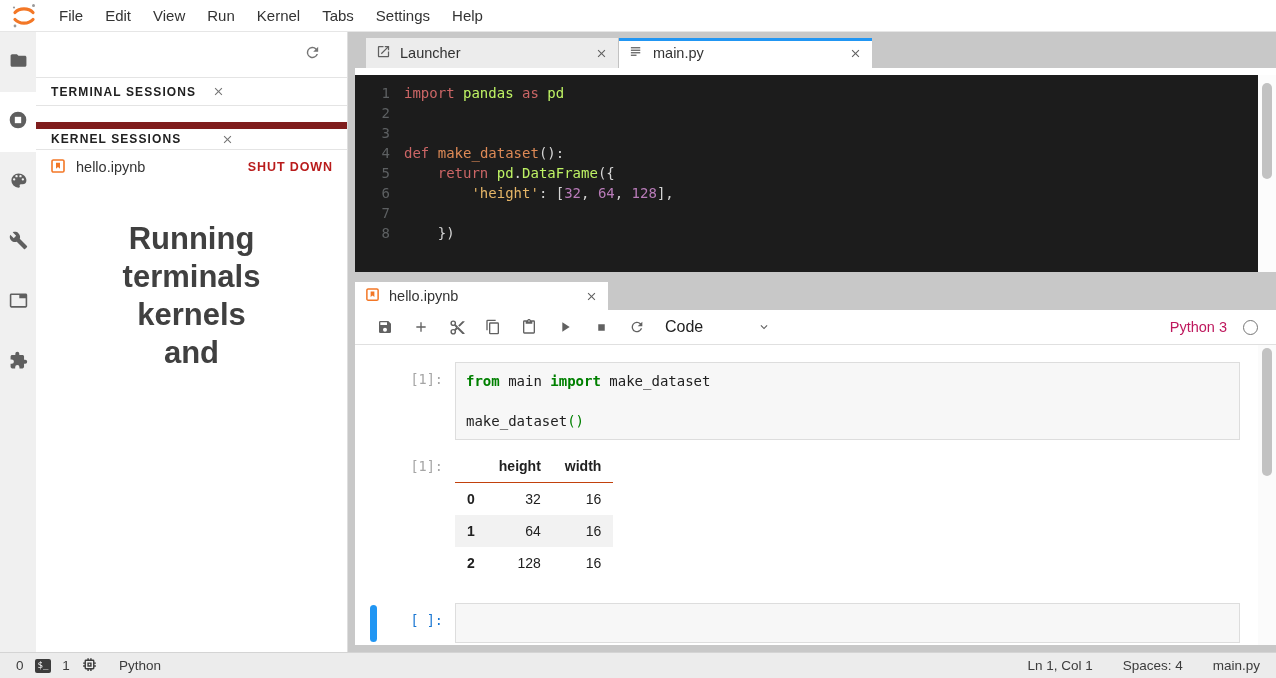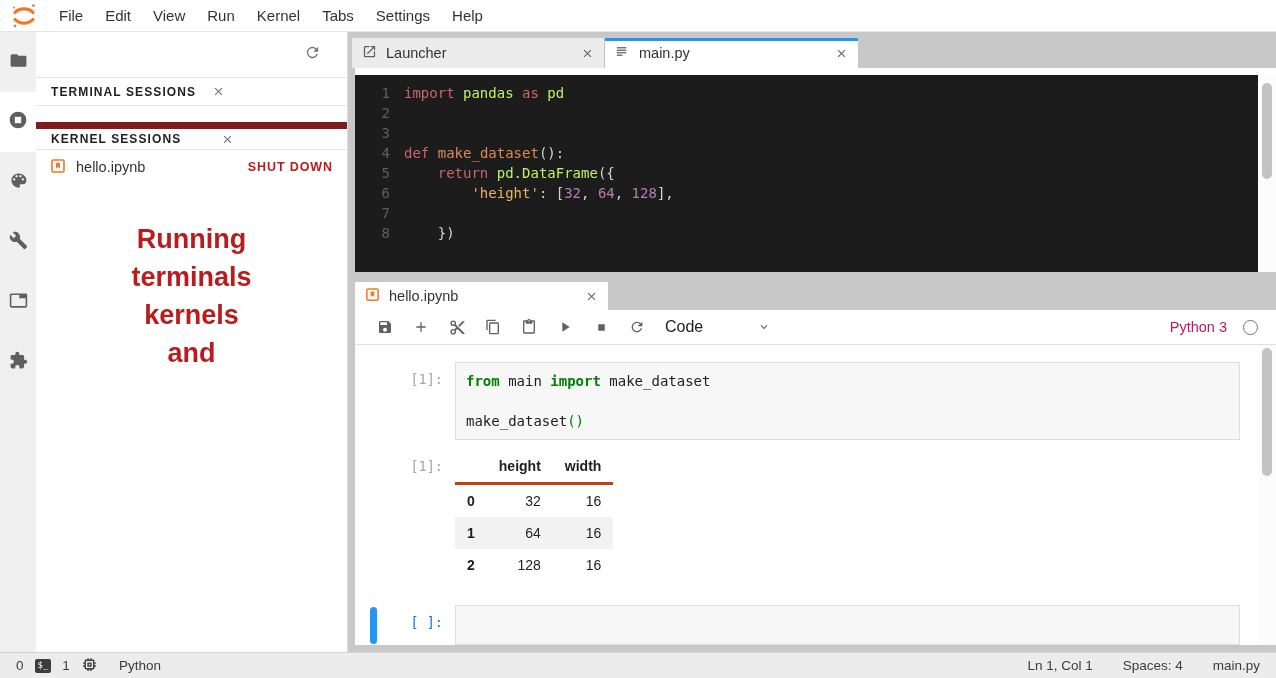--- a/index.html
+++ b/index.html
@@ -31,26 +31,26 @@
   .lp-header { height:28px; display:flex; align-items:center; padding:0 15px;
                border-bottom:1px solid #e4e4e4; }
   .lp-header .title { font-size:12px; font-weight:700; letter-spacing:1.1px; color:#212121;text-align:center; }
   .lp-spacer { height:16px; }
   .x-btn { margin-left:16px; display:flex; align-items:center; }
   .lp-item { height:34px; display:flex; align-items:center; padding:0 14px;
              font-size:14.5px; color:#333; }
   .lp-item .name { margin-left:10px; }
   .shutdown { margin-left:auto; font-size:12.5px; font-weight:700;
               letter-spacing:.9px; color:#b91c1c; }
-  .annotation { margin-top:36px; text-align:center; font-size:27px; font-weight:700;
-                color:#b91c1c; line-height:38px; }
+  .annotation { margin-top:36px; text-align:center; font-size:31px; font-weight:700;
+                color:#404040; line-height:38px; }
 
   
   .dock { flex:1; background:#c8c8c8; position:relative; }
-  .tabrow { position:absolute; top:6px; left:4px; right:0; height:30px; display:flex; }
+  .tabrow { position:absolute; top:6px; left:18px; right:0; height:30px; display:flex; }
   .tab { width:253px; display:flex; align-items:center; padding:0 10px;
          font-size:14.5px; color:#333; background:#ececec;
          border-right:1px solid #c2c2c2; }
   .tab.active { background:#fff; border-right:none;
                 box-shadow:inset 0 3px 0 #2196f3; }
   .tab .label { margin-left:9px; }
   .tab .close { margin-left:auto; display:flex; }
   .tab svg.file-ic { fill:#5f5f5f; }
 
   
@@ -91,21 +91,21 @@
             font-family:"DejaVu Sans Mono", monospace; font-size:13.5px; color:#a5a5a5; }
   .inputbox { flex:1; background:#f7f7f7; border:1px solid #ddd;
               padding:8px 0 8px 10px; font-family:"DejaVu Sans Mono", monospace;
               font-size:14px; line-height:20px; color:#212121; white-space:pre; }
   .nk-kw { color:#008000; font-weight:bold; } .nk-tx { color:#212121; } .nk-gr { color:#008000; }
 
   .outrow { display:flex; margin:12px 36px 0 0; }
   .outrow .prompt { padding-top:6px; }
   .df-table { border-collapse:collapse; font-size:14px; color:#212121; }
   .df-table thead th { font-weight:700; text-align:left; padding:6px 12px 8px;
-                       border-bottom:3px solid #c2410c; }
+                       border-bottom:1px solid #c2410c; }
   .df-table tbody th { font-weight:700; text-align:right; padding:8px 12px; }
   .df-table tbody td { text-align:right; padding:8px 12px; }
   .df-table tbody tr.stripe { background:#f2f2f2; }
 
   .emptyrow { margin-top:24px; }
   .emptyrow .prompt { color:#1976d2; }
   .emptyrow .inputbox { height:40px; }
   .selbar { position:absolute; left:15px; top:2px; width:7px; height:37px;
             border-radius:3.5px; background:#2196f3; }
 

